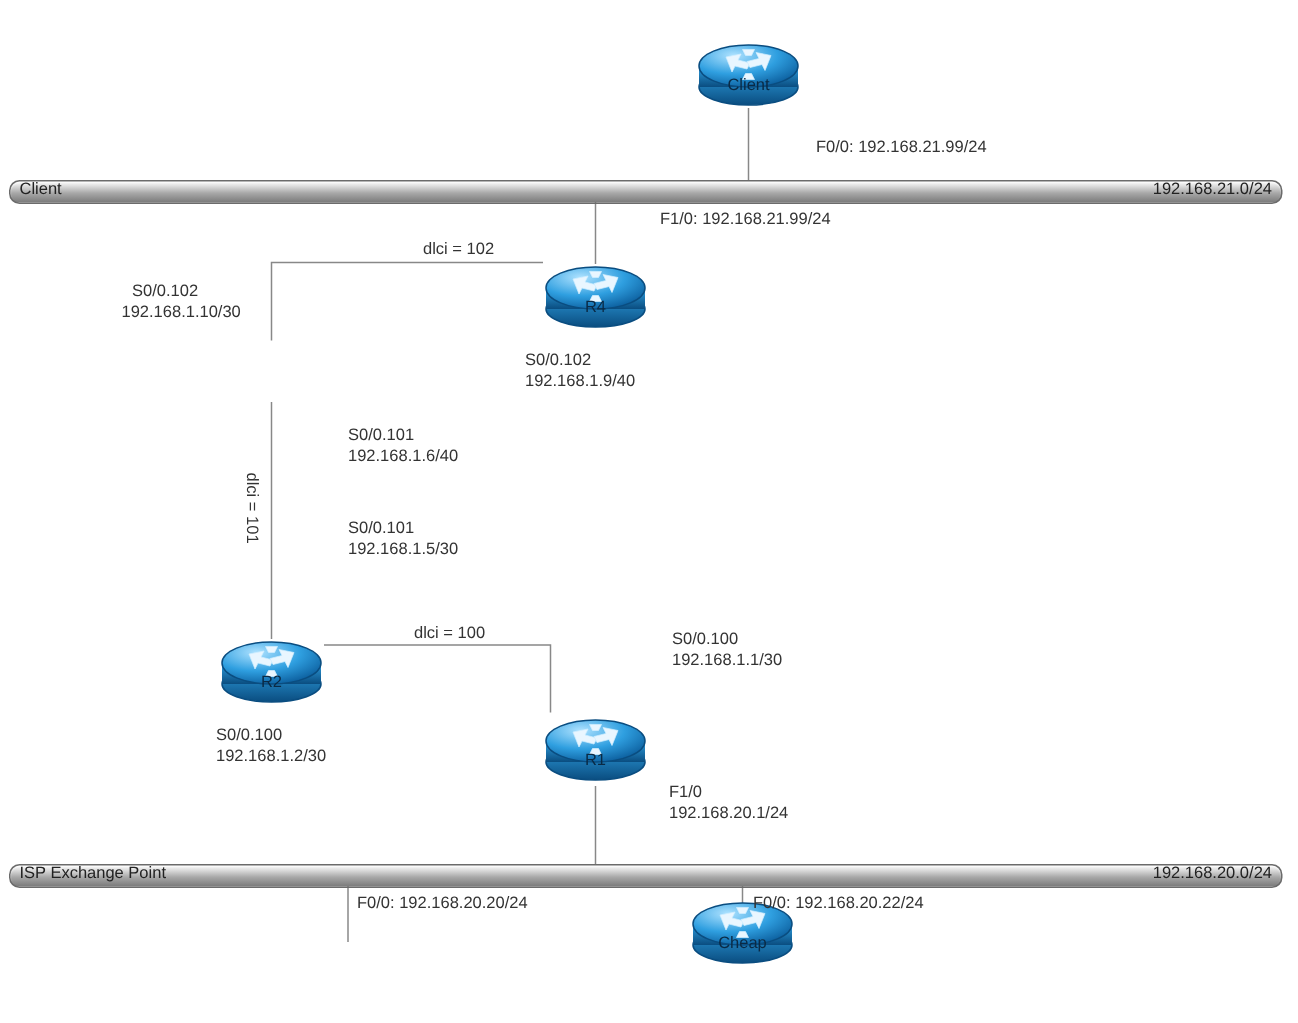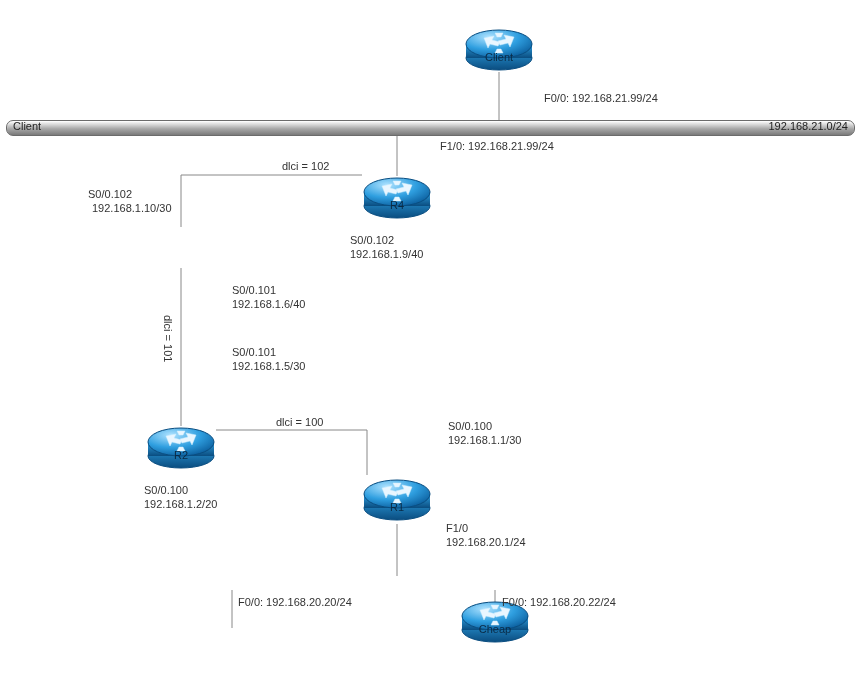--- a/index.html
+++ b/index.html
@@ -109,20 +109,24 @@
     <line x1="232" y1="590" x2="232" y2="628"></line>
 
     <line x1="495" y1="590" x2="495" y2="628"></line>
   </svg>
 
   <div class="bus" style="left:6px; top:120px; width:847px;">
     <span class="bus-label-left">Client</span>
     <span class="bus-label-right">192.168.21.0/24</span>
   </div>
 
+  <div class="bus" style="left:6px; top:576px; width:847px;">
+    <span class="bus-label-left">ISP Exchange Point</span>
+    <span class="bus-label-right">192.168.20.0/24</span>
+  </div>
 
   <div class="router" style="left:464px; top:24px;">
     <svg viewBox="0 0 70 52">
         <defs>
       <radialGradient id="g1" cx="35%" cy="25%" r="80%">
             <stop offset="0%" stop-color="#aee2ff"></stop>
             <stop offset="55%" stop-color="#2f9fe0"></stop>
             <stop offset="100%" stop-color="#0c5f9e"></stop>
           </radialGradient>
       <linearGradient id="s1" x1="0" y1="0" x2="0" y2="1">
@@ -204,40 +208,40 @@
       </svg>
     <div class="rname">Cheap</div>
   </div>
 
   <div class="label" style="left:544px; top:92px;">F0/0: 192.168.21.99/24</div>
   <div class="label" style="left:440px; top:140px;">F1/0: 192.168.21.99/24</div>
 
   <div class="label" style="left:282px; top:160px;">dlci = 102</div>
 
   <div class="label" style="left:88px; top:188px;">S0/0.102</div>
-  <div class="label" style="left:92px; top:202px;">192.168.1.10/30</div>
+  <div class="label" style="left:81px; top:202px;">192.168.1.10/30</div>
 
   <div class="label" style="left:350px; top:234px;">S0/0.102</div>
   <div class="label" style="left:350px; top:248px;">192.168.1.9/40</div>
 
   <div class="label" style="left:232px; top:284px;">S0/0.101</div>
   <div class="label" style="left:232px; top:298px;">192.168.1.6/40</div>
 
   <div class="label" style="left:232px; top:346px;">S0/0.101</div>
   <div class="label" style="left:232px; top:360px;">192.168.1.5/30</div>
 
   <div class="label vlabel" style="left:160px; top:315px;">dlci = 101</div>
 
   <div class="label" style="left:276px; top:416px;">dlci = 100</div>
 
   <div class="label" style="left:448px; top:420px;">S0/0.100</div>
   <div class="label" style="left:448px; top:434px;">192.168.1.1/30</div>
 
   <div class="label" style="left:144px; top:484px;">S0/0.100</div>
-  <div class="label" style="left:144px; top:498px;">192.168.1.2/20</div>
+  <div class="label" style="left:144px; top:498px;">192.168.1.2/30</div>
 
   <div class="label" style="left:446px; top:522px;">F1/0</div>
   <div class="label" style="left:446px; top:536px;">192.168.20.1/24</div>
 
   <div class="label" style="left:238px; top:596px;">F0/0: 192.168.20.20/24</div>
   <div class="label" style="left:502px; top:596px;">F0/0: 192.168.20.22/24</div>
 
 </div>
 
 </body></html>

